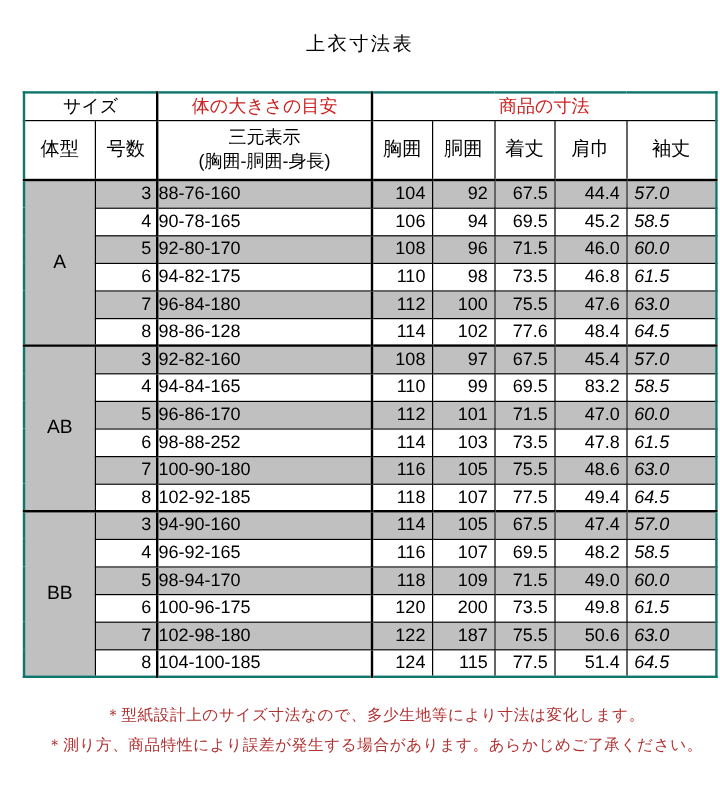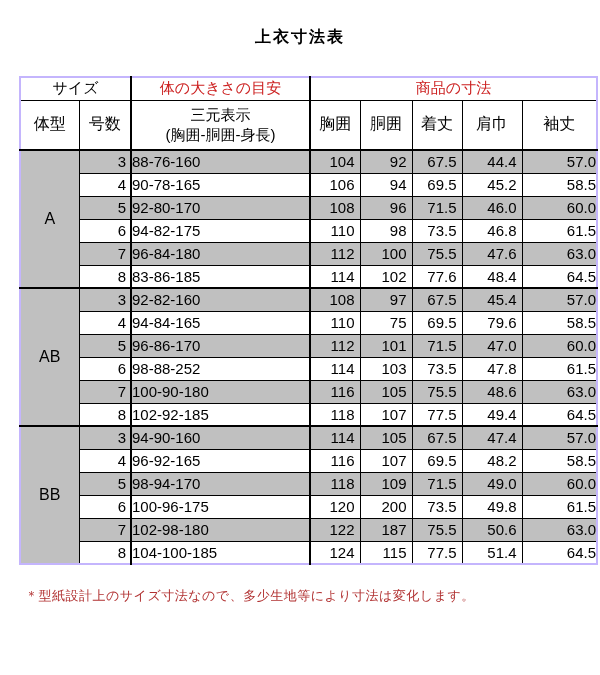--- a/index.html
+++ b/index.html
@@ -5,30 +5,30 @@
   html, body {
     margin: 0; padding: 0;
     width: 600px; height: 675px;
     background: #ffffff;
     font-family: "Liberation Sans", sans-serif;
     color: #000000;
     overflow: hidden;
   }
   .title {
     font-size: 16px;
-    font-weight: bold;
+    font-weight: normal;
     text-align: center;
     margin: 27px 0 0 0;
     letter-spacing: 2px;
   }
   table.size-table {
     border-collapse: collapse;
     table-layout: fixed;
     margin: 28px 0 10px 19px;
-    border: 2px solid #c4b5fd;
+    border: 2px solid #0f766e;
   }
   th, td {
     border: 1px solid #000;
     padding: 0;
     font-weight: normal;
     white-space: nowrap;
     overflow: hidden;
     vertical-align: middle;
     box-sizing: border-box;
   }
@@ -53,22 +53,22 @@
   tr.section-start td { border-top-width: 2px; }
   tr.shaded td { background: var(--shade-gray, #c0c0c0); }
   td.c-body-type {
     background: var(--shade-gray, #c0c0c0);
     text-align: center;
     font-size: 16px;
   }
   td.c-goso  { text-align: right;  padding-right: 4px; }
   td.c-sangen{ }
   td.c-num   { text-align: right;  padding-right: 5px; }
-  td.c-sleeve{ text-align: right;   padding-left: 6px; }
-  .notes { margin: 22px 0 16px 25px; }
+  td.c-sleeve{ text-align: left;   padding-left: 6px; font-style: italic; }
+  .notes { margin: 22px 0 16px 25px; text-align: center; }
   .note {
     margin: 0 0 7px 0;
     font-size: 13px;
     line-height: 18px;
     color: var(--note-red, #b13131);
     letter-spacing: 0.5px;
   }
 </style>
 </head>
 <body>
@@ -150,44 +150,44 @@
           <td class="c-goso b-right">7</td>
           <td class="c-sangen b-right">96-84-180</td>
           <td class="c-num">112</td>
           <td class="c-num">100</td>
           <td class="c-num">75.5</td>
           <td class="c-num">47.6</td>
           <td class="c-sleeve">63.0</td>
         </tr>
         <tr class="">
           <td class="c-goso b-right">8</td>
-          <td class="c-sangen b-right">83-86-185</td>
+          <td class="c-sangen b-right">98-86-128</td>
           <td class="c-num">114</td>
           <td class="c-num">102</td>
           <td class="c-num">77.6</td>
           <td class="c-num">48.4</td>
           <td class="c-sleeve">64.5</td>
         </tr>
         <tr class="shaded section-start">
           <td rowspan="6" class="c-body-type">AB</td>
           <td class="c-goso b-right">3</td>
           <td class="c-sangen b-right">92-82-160</td>
           <td class="c-num">108</td>
           <td class="c-num">97</td>
           <td class="c-num">67.5</td>
           <td class="c-num">45.4</td>
           <td class="c-sleeve">57.0</td>
         </tr>
         <tr class="">
           <td class="c-goso b-right">4</td>
           <td class="c-sangen b-right">94-84-165</td>
           <td class="c-num">110</td>
-          <td class="c-num">75</td>
+          <td class="c-num">99</td>
           <td class="c-num">69.5</td>
-          <td class="c-num">79.6</td>
+          <td class="c-num">83.2</td>
           <td class="c-sleeve">58.5</td>
         </tr>
         <tr class="shaded">
           <td class="c-goso b-right">5</td>
           <td class="c-sangen b-right">96-86-170</td>
           <td class="c-num">112</td>
           <td class="c-num">101</td>
           <td class="c-num">71.5</td>
           <td class="c-num">47.0</td>
           <td class="c-sleeve">60.0</td>
@@ -272,15 +272,16 @@
           <td class="c-num">115</td>
           <td class="c-num">77.5</td>
           <td class="c-num">51.4</td>
           <td class="c-sleeve">64.5</td>
         </tr>
       </tbody>
   </table>
 
   <div class="notes">
     <p class="note">＊型紙設計上のサイズ寸法なので、多少生地等により寸法は変化します。</p>
+    <p class="note">＊測り方、商品特性により誤差が発生する場合があります。あらかじめご了承ください。</p>
   </div>
 
 </div>
 
 </body></html>

